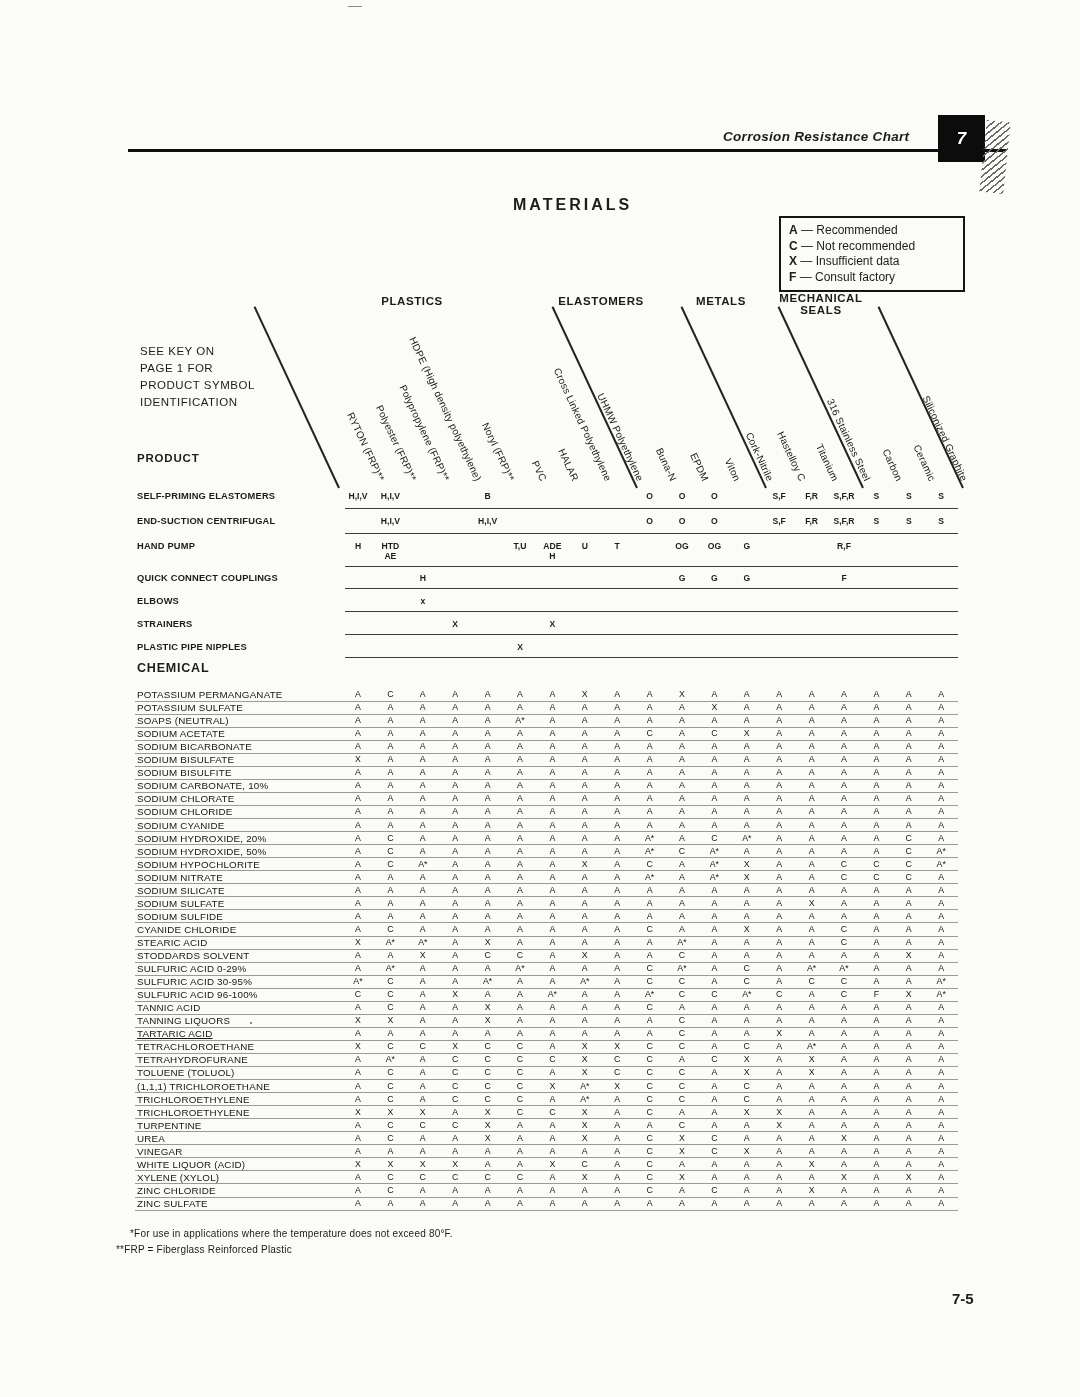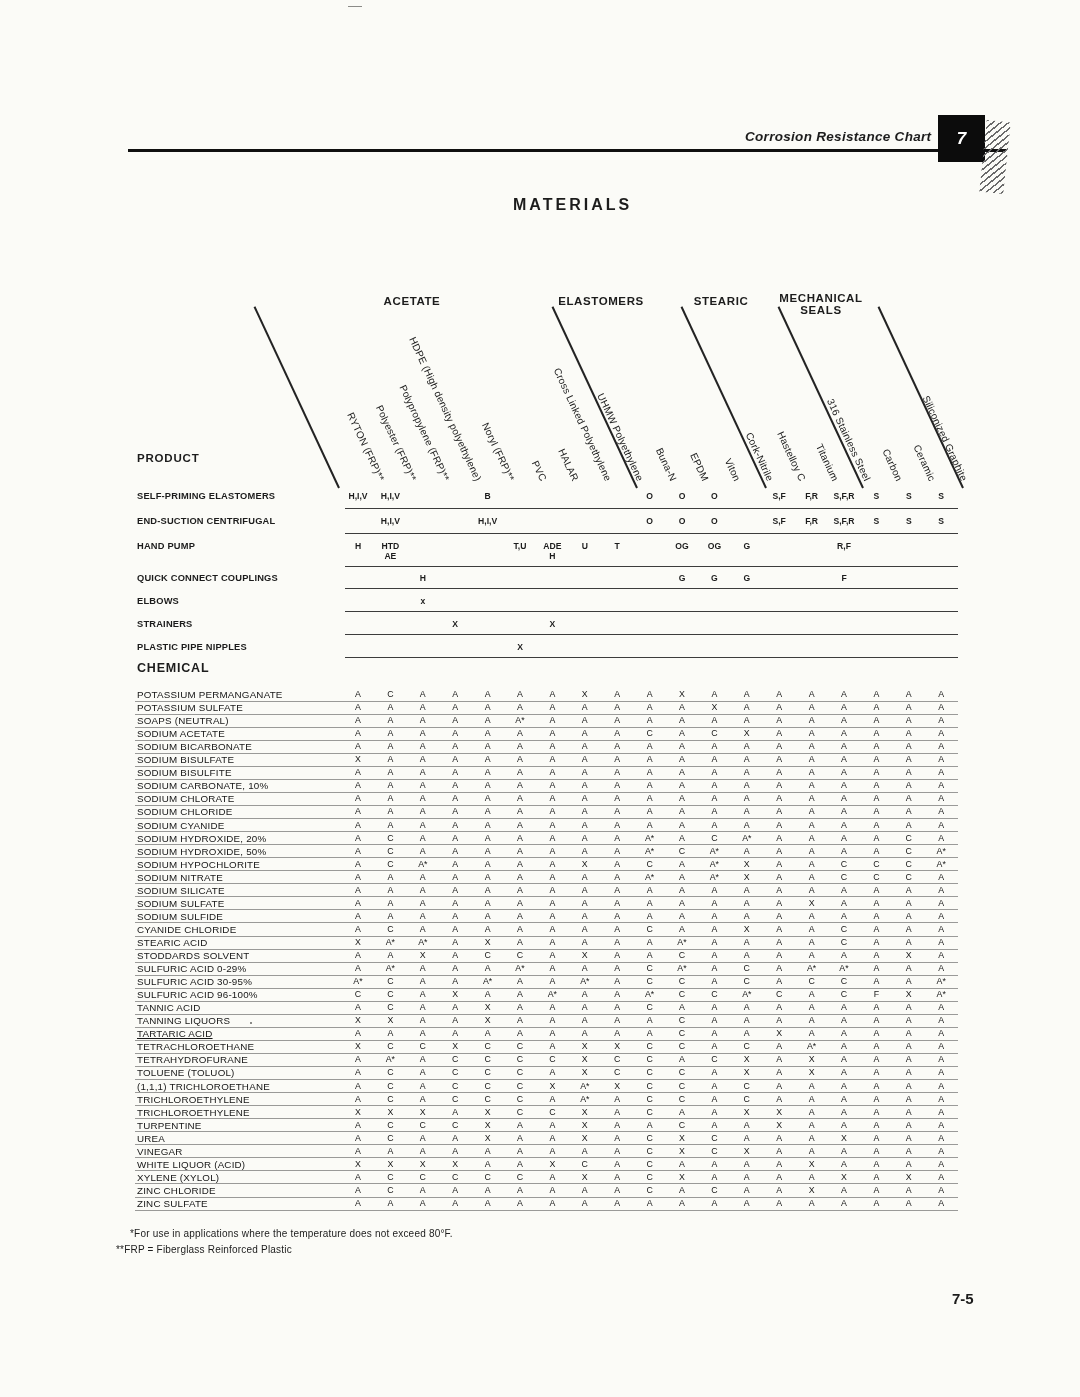--- a/index.html
+++ b/index.html
@@ -1,20 +1,20 @@
 <!DOCTYPE html>
 <html><head>
 <meta charset="utf-8">
 <style>
   *{margin:0;padding:0;box-sizing:border-box}
   html,body{background:#d9d9d4}
   #page{position:relative;width:1080px;height:1397px;margin:0 auto;background:#fbfbf7;
         color:#1c1c1c;font-family:"Liberation Sans",sans-serif;overflow:hidden;
         box-shadow:0 0 8px rgba(0,0,0,.35)}
-  .hdr-title{position:absolute;left:745px;top:129px;font-size:13.5px;font-weight:bold;
+  .hdr-title{position:absolute;left:723px;top:129px;font-size:13.5px;font-weight:bold;
              font-style:italic;letter-spacing:.3px}
   .hdr-rule{position:absolute;left:128px;top:149px;width:878px;height:3px;background:#101010}
   .tab{position:absolute;left:938px;top:115px;width:47px;height:47px;background:#0c0c0c;
        color:#fff;font-size:17px;font-style:italic;font-weight:bold;display:flex;
        align-items:center;justify-content:center}
   .tab-hatch{position:absolute;left:983px;top:121px;width:24px;height:72px;
        background:repeating-linear-gradient(135deg,#6a6a6a 0 1.5px,transparent 1.5px 5px);
        transform:rotate(6deg)}
   .materials-title{position:absolute;left:513px;top:196px;font-size:16px;font-weight:bold;
        letter-spacing:3px}
@@ -45,36 +45,50 @@
 
 <div id="page">
 
   <div class="hdr-title">Corrosion Resistance Chart</div>
   <div class="hdr-rule"></div>
   <div class="tab">7</div>
   <div class="tab-hatch"></div>
 
   <div class="materials-title">MATERIALS</div>
 
+  <div class="legend">
+    <div id="legend-items">
+        <div><b>A</b> — Recommended</div>
+        <div><b>C</b> — Not recommended</div>
+        <div><b>X</b> — Insufficient data</div>
+        <div><b>F</b> — Consult factory</div>
+      </div>
+  </div>
 
+  <div class="see-key">
+    <div>SEE KEY ON</div>
+    <div>PAGE 1 FOR</div>
+    <div>PRODUCT SYMBOL</div>
+    <div>IDENTIFICATION</div>
+  </div>
 
   <div class="sec-hdr" style="left:137px;top:452px">PRODUCT</div>
   <div class="sec-hdr" style="left:137px;top:661px;font-size:12.5px">CHEMICAL</div>
 
   <div class="footnote" style="left:130px;top:1228px">*For use in applications where the temperature does not exceed 80°F.</div>
   <div class="footnote" style="left:116px;top:1244px">**FRP = Fiberglass Reinforced Plastic</div>
 
   <div class="page-num">7-5</div>
 
   <div class="artifact" style="left:348px;top:6px;width:14px;height:1px"></div>
   <div class="artifact" style="left:250px;top:1022px;width:2px;height:2px"></div>
 
-<div class="grp" style="left: 362px; top: 295px; width: 100px;">ACETATE</div>
+<div class="grp" style="left: 362px; top: 295px; width: 100px;">PLASTICS</div>
     <div class="grp" style="left: 546px; top: 295px; width: 110px;">ELASTOMERS</div>
-    <div class="grp" style="left: 681px; top: 295px; width: 80px;">STEARIC</div>
+    <div class="grp" style="left: 681px; top: 295px; width: 80px;">METALS</div>
     <div class="grp" style="left: 760px; top: 292px; width: 122px;">MECHANICAL SEALS</div>
     <div class="diag-line" style="left: 338px; top: 288px;"></div>
     <div class="diag-line" style="left: 636px; top: 288px;"></div>
     <div class="diag-line" style="left: 765px; top: 288px;"></div>
     <div class="diag-line" style="left: 862px; top: 288px;"></div>
     <div class="diag-line" style="left: 962px; top: 288px;"></div>
     <div class="diag-label" style="left: 194px; top: 470px;">RYTON (FRP)**</div>
     <div class="diag-label" style="left: 226.4px; top: 470px;">Polyester (FRP)**</div>
     <div class="diag-label" style="left: 258.8px; top: 470px;">Polypropylene (FRP)**</div>
     <div class="diag-label" style="left: 291.2px; top: 470px;">HDPE (High density polyethylene)</div>

